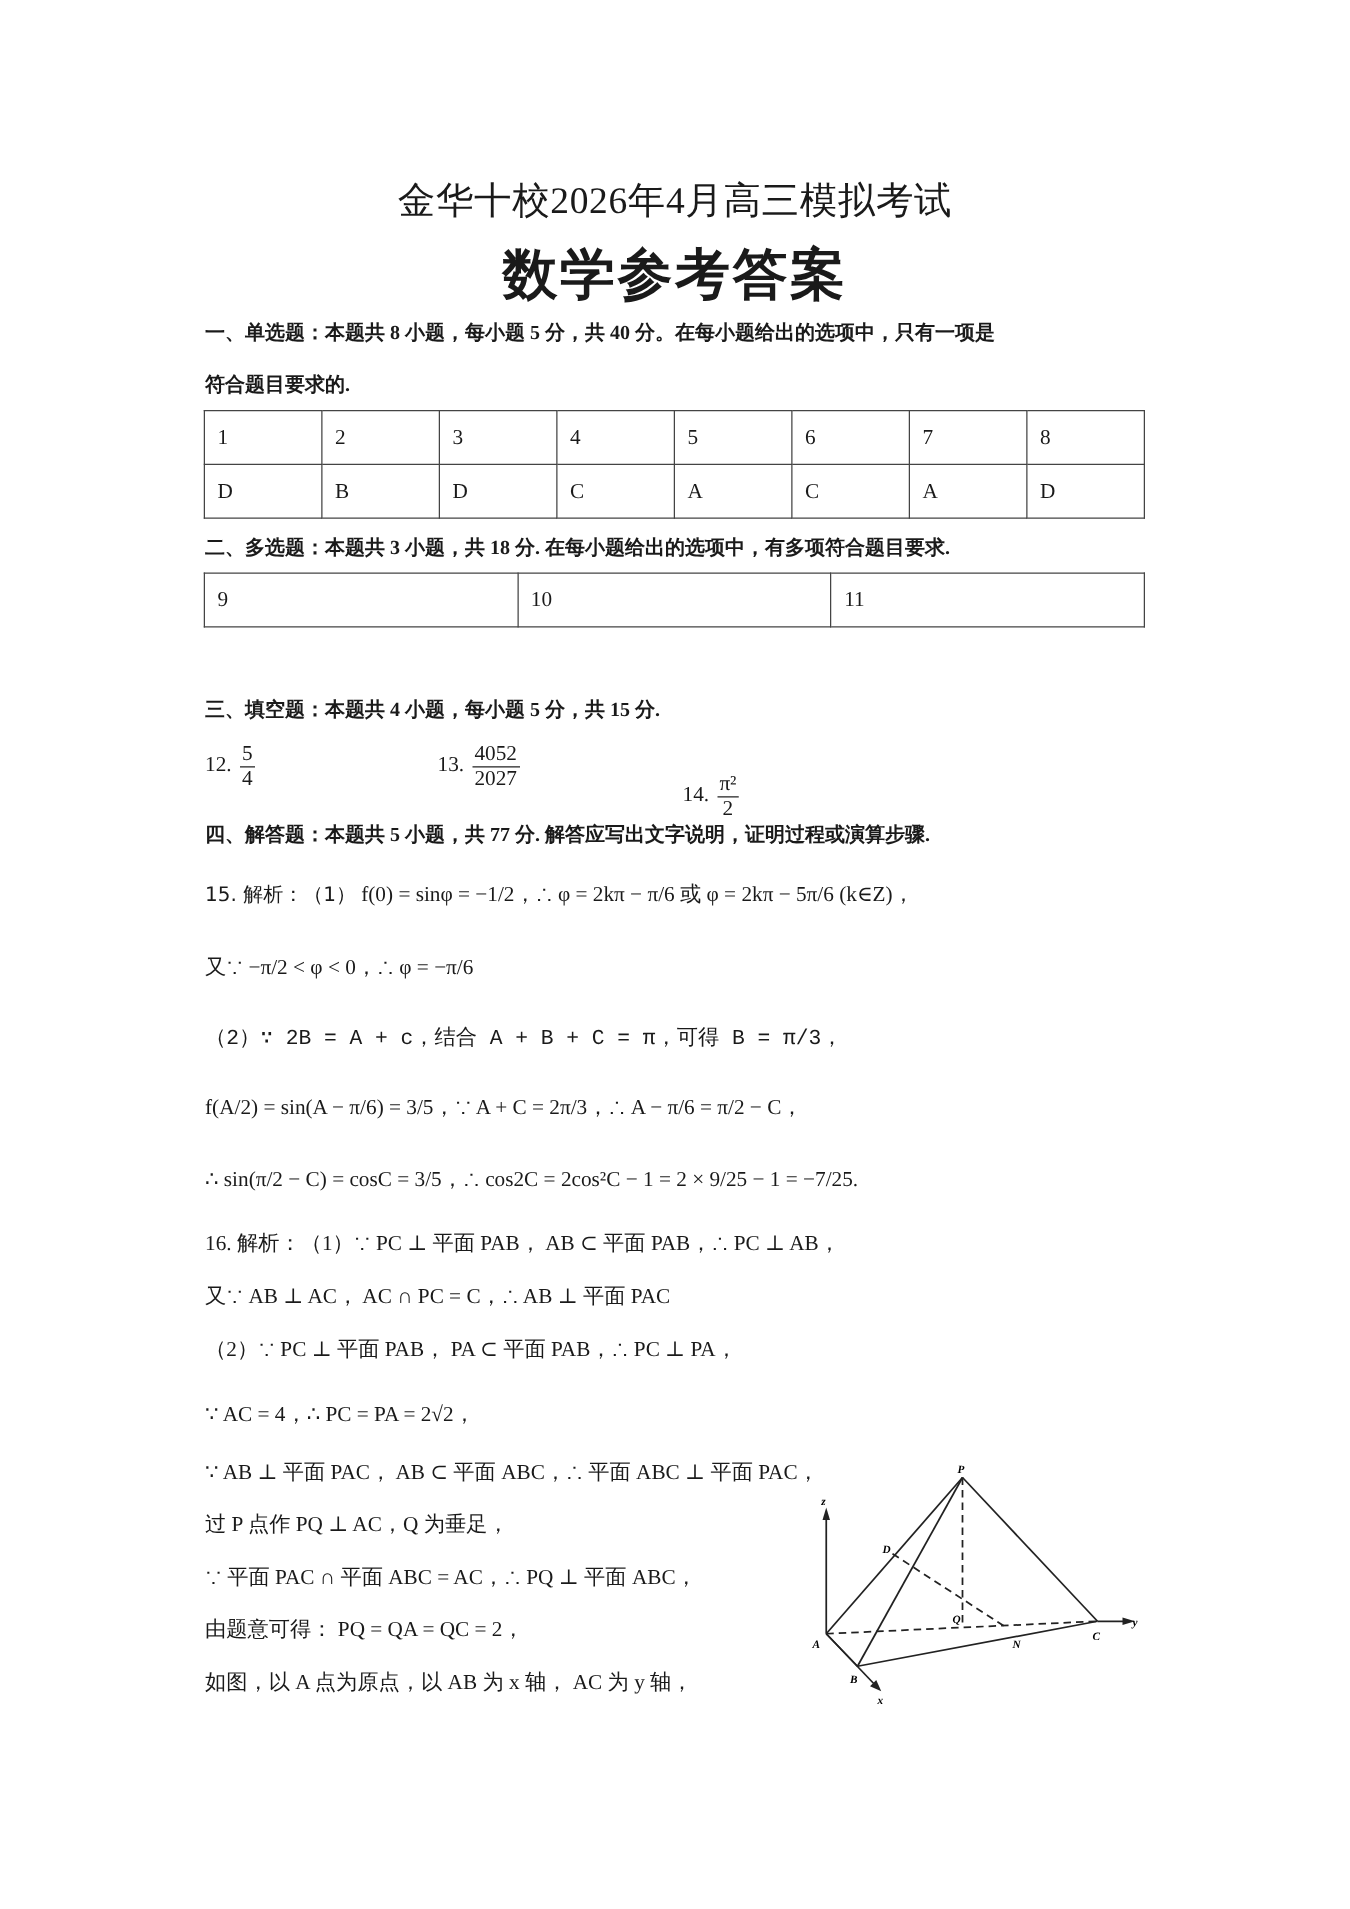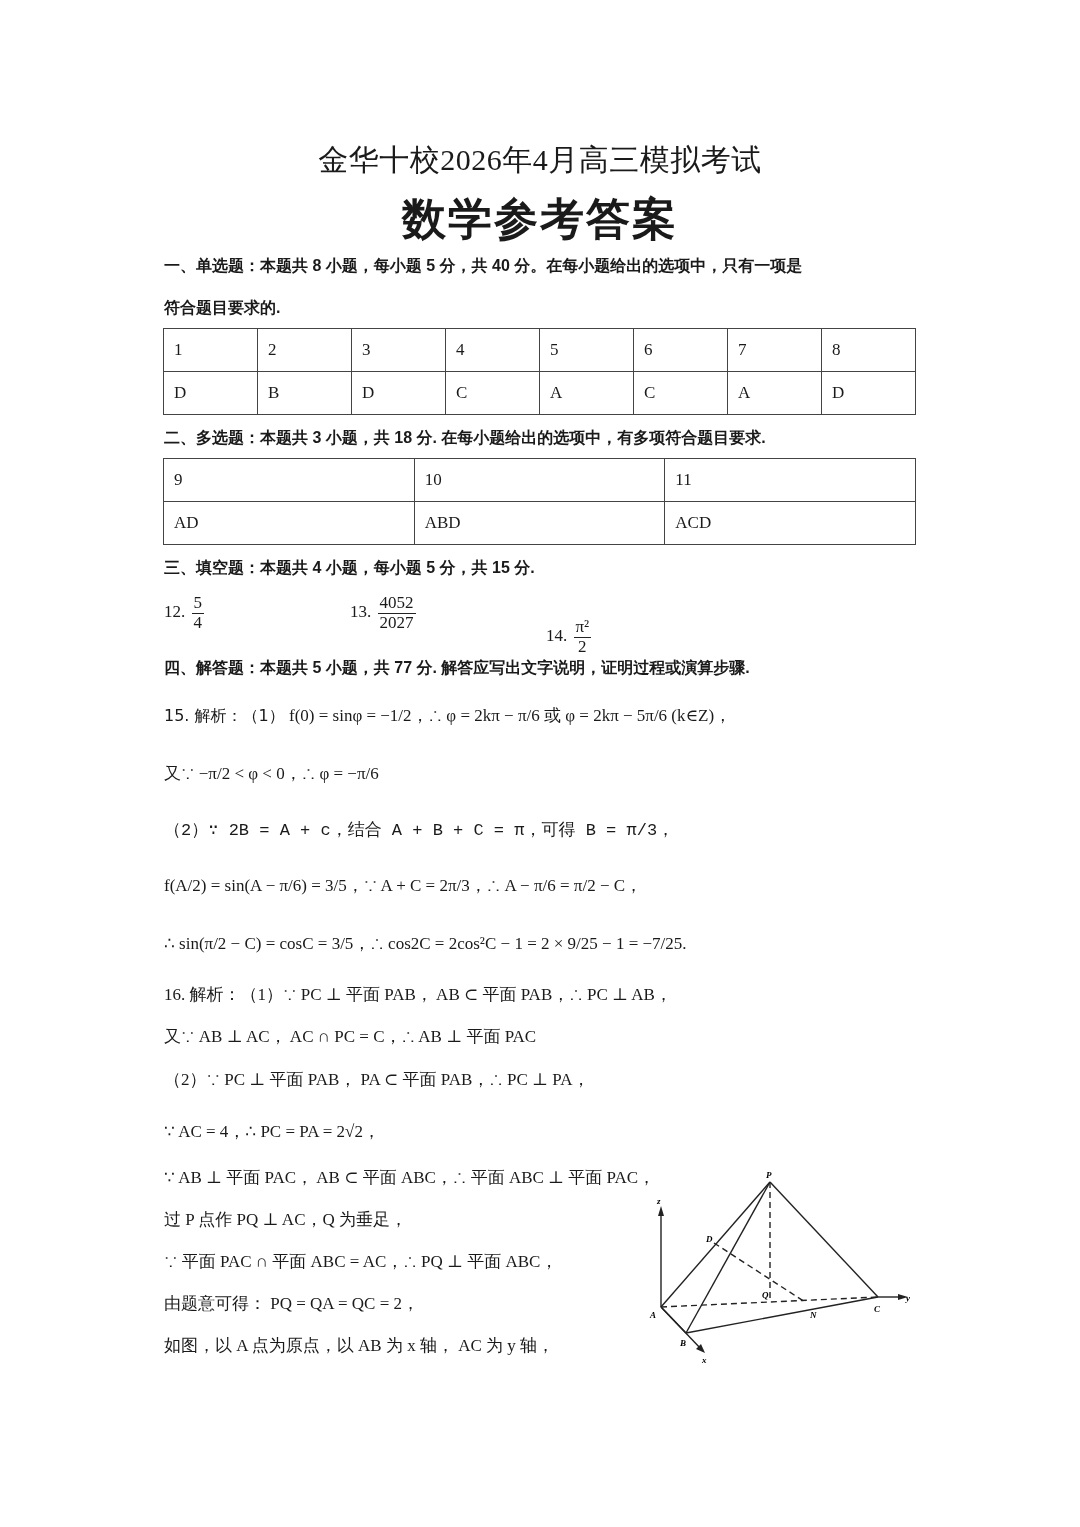--- a/index.html
+++ b/index.html
@@ -1,21 +1,21 @@
 <!DOCTYPE html>
 <html><head>
 <meta charset="utf-8">
 <style>
   html,body{margin:0;padding:0;background:#ffffff;}
   body{width:1080px;height:1527px;position:relative;overflow:hidden;color:#1a1a1a;
        font-family:"Liberation Serif","DejaVu Serif",serif;}
   .abs{position:absolute;white-space:nowrap;}
   .title1{left:0;width:1080px;top:140px;text-align:center;font-size:30px;letter-spacing:0.5px;}
   .title2{left:0;width:1080px;top:190px;text-align:center;font-size:44px;font-weight:bold;letter-spacing:2px;}
-  .sec{font-family:Liberation Sans, sans-serif;font-weight:bold;font-size:16px;left:164px;}
+  .sec{font-family:Liberation Serif, serif;font-weight:bold;font-size:16px;left:164px;}
   table.ans{position:absolute;left:163px;border-collapse:collapse;font-size:17px;}
   table.ans td{border:1.5px solid #444;height:42px;padding:0 0 0 10px;vertical-align:middle;}
   .line{left:164px;font-size:17px;}
   .frac{display:inline-block;vertical-align:middle;text-align:center;margin:0 2px;line-height:1.1;}
   .frac .n{display:block;border-bottom:1px solid #222;padding:0 2px;}
   .frac .d{display:block;padding:0 2px;}
   .cjk{font-family:"DejaVu Sans",sans-serif;font-size:16px;}
   svg text{font-family:"Liberation Serif",serif;font-style:italic;font-weight:bold;font-size:9px;}
 </style>
 </head>
@@ -52,25 +52,20 @@
 </tbody>
   </table>
 
 <div class="abs sec" style="top:428px;">二、多选题：本题共 3 小题，共 18 分. 在每小题给出的选项中，有多项符合题目要求.</div>
 <table class="ans" style="top:458px;width:753px;">
   <tbody>
       <tr>
     <td style="width:240px">9</td>
     <td style="width:240px">10</td>
     <td style="width:240px">11</td>
-  </tr>
-  <tr>
-    <td>AD</td>
-    <td>ABD</td>
-    <td>ACD</td>
   </tr>
 </tbody>
   </table>
 
 <div class="abs sec" style="top:558px;">三、填空题：本题共 4 小题，每小题 5 分，共 15 分.</div>
 <div class="abs line" style="top:594px;left:164px;">
   <span>12.</span>
   <span class="frac"><span class="n">5</span><span class="d">4</span></span>
 </div>
 <div class="abs line" style="top:594px;left:350px;">

